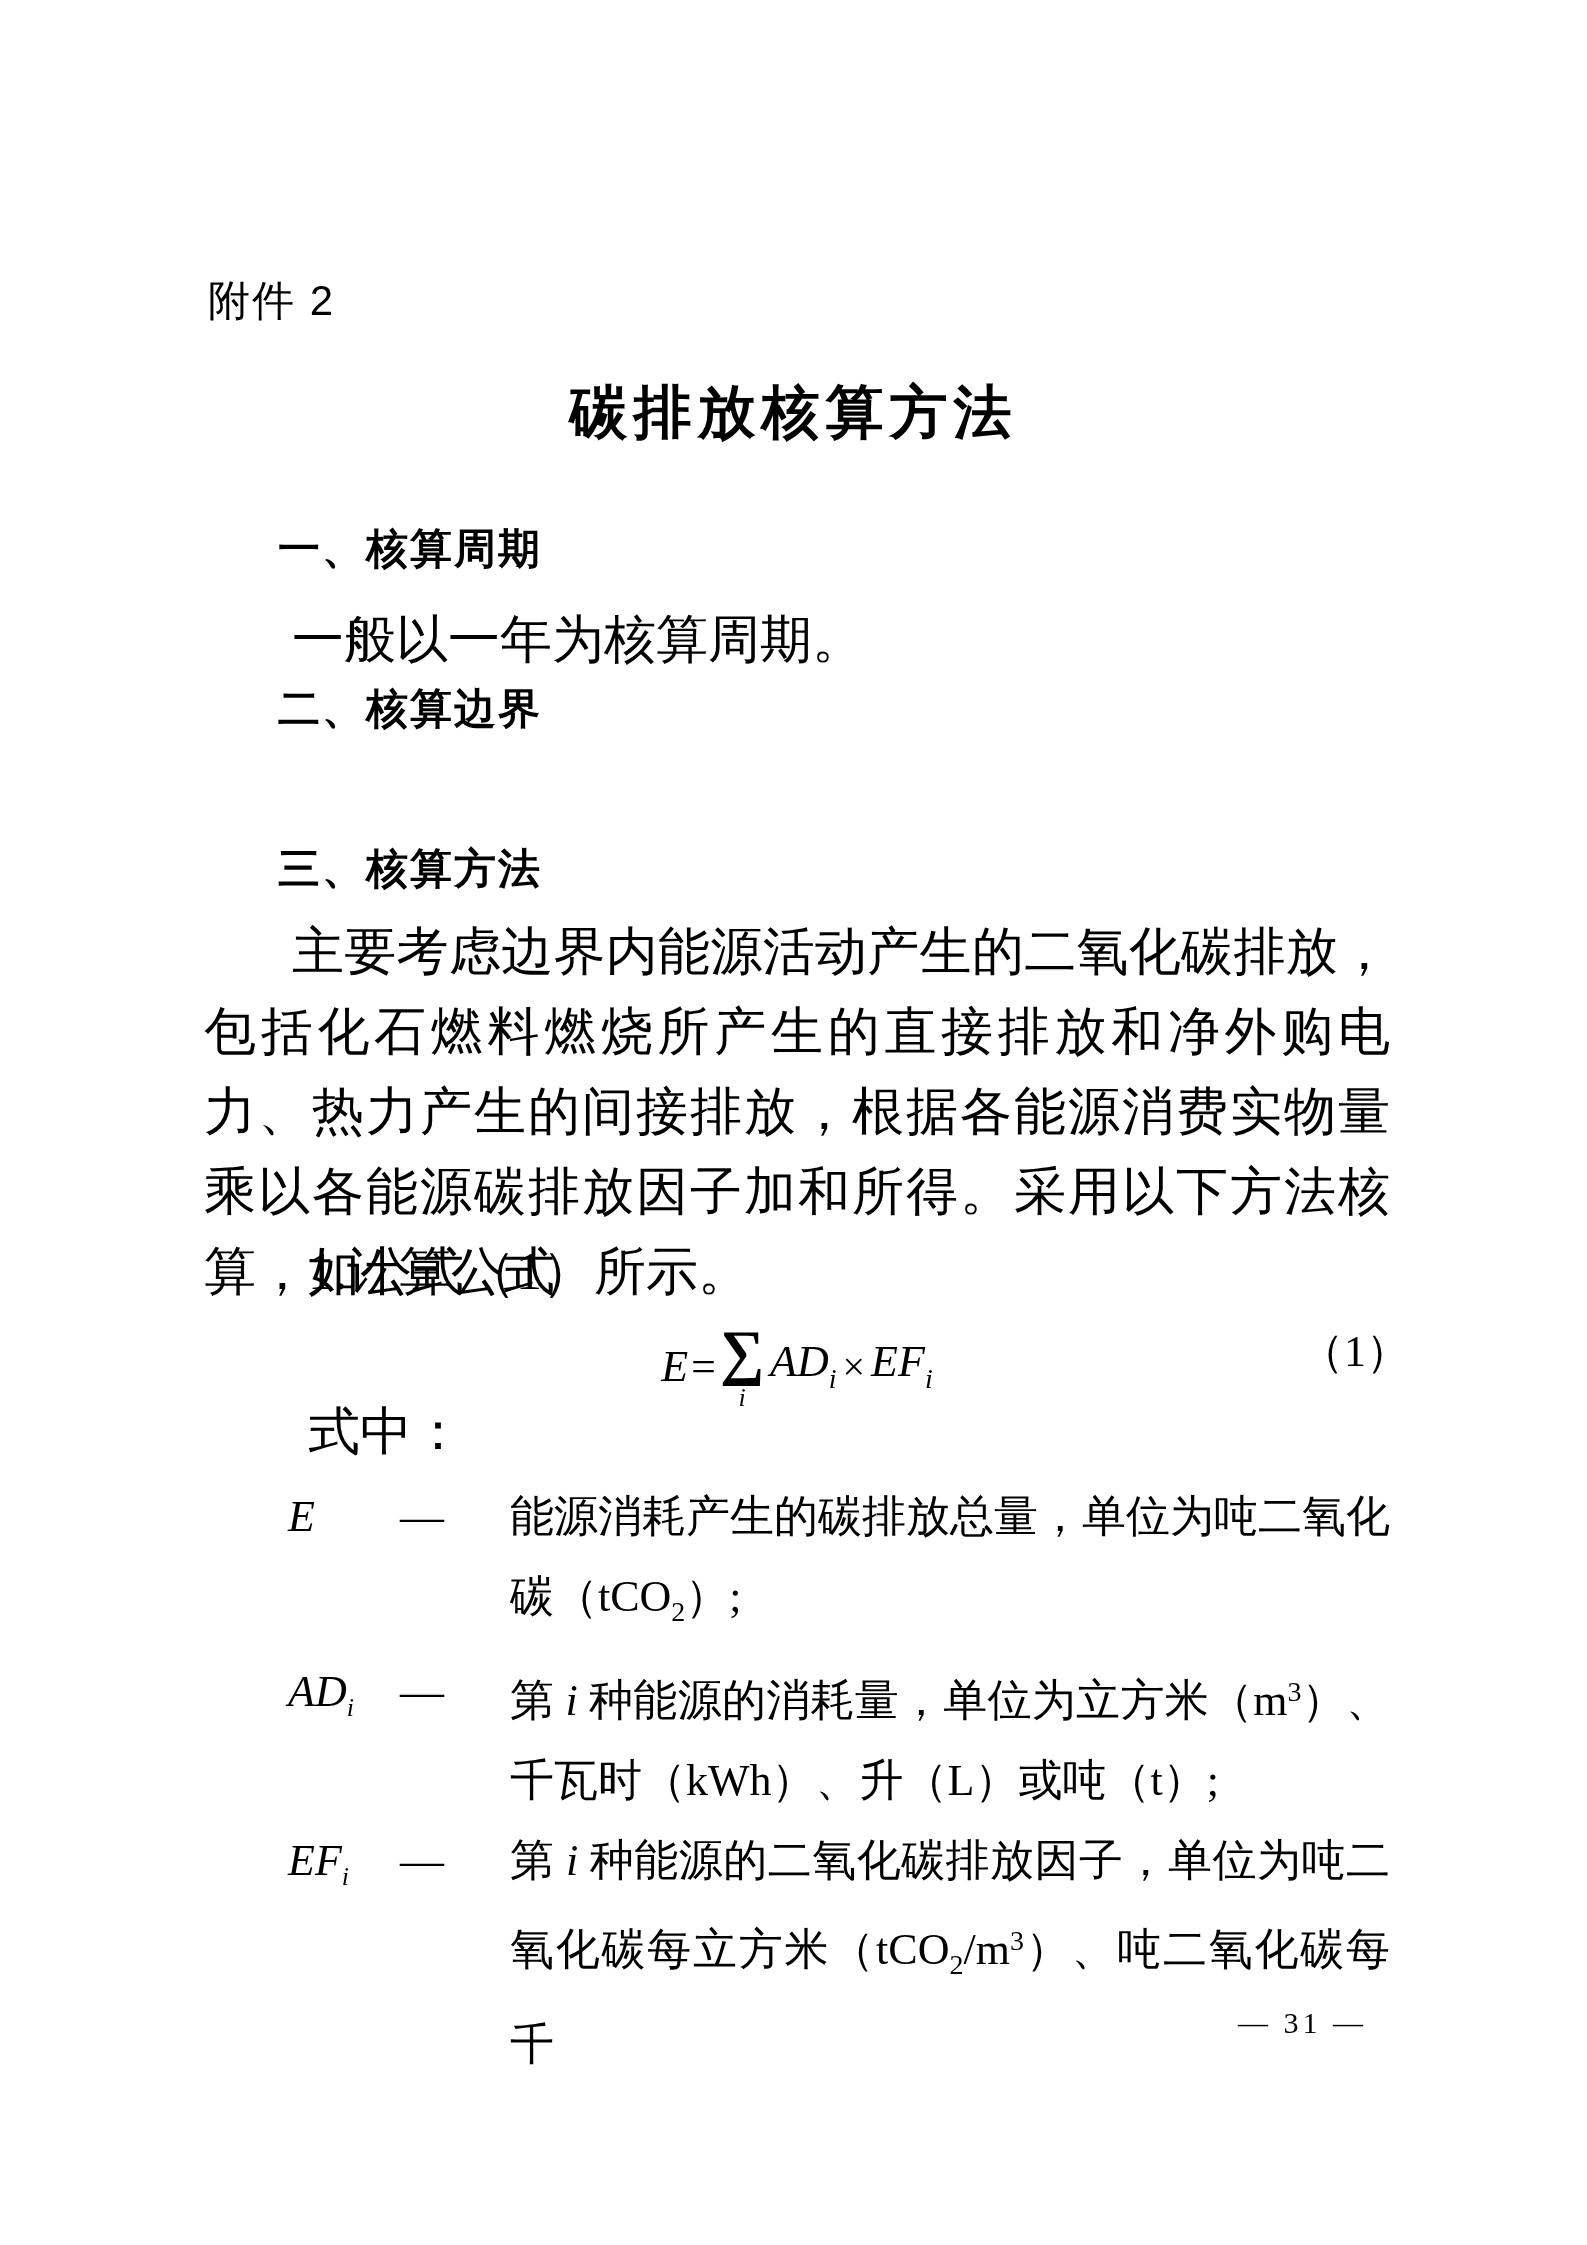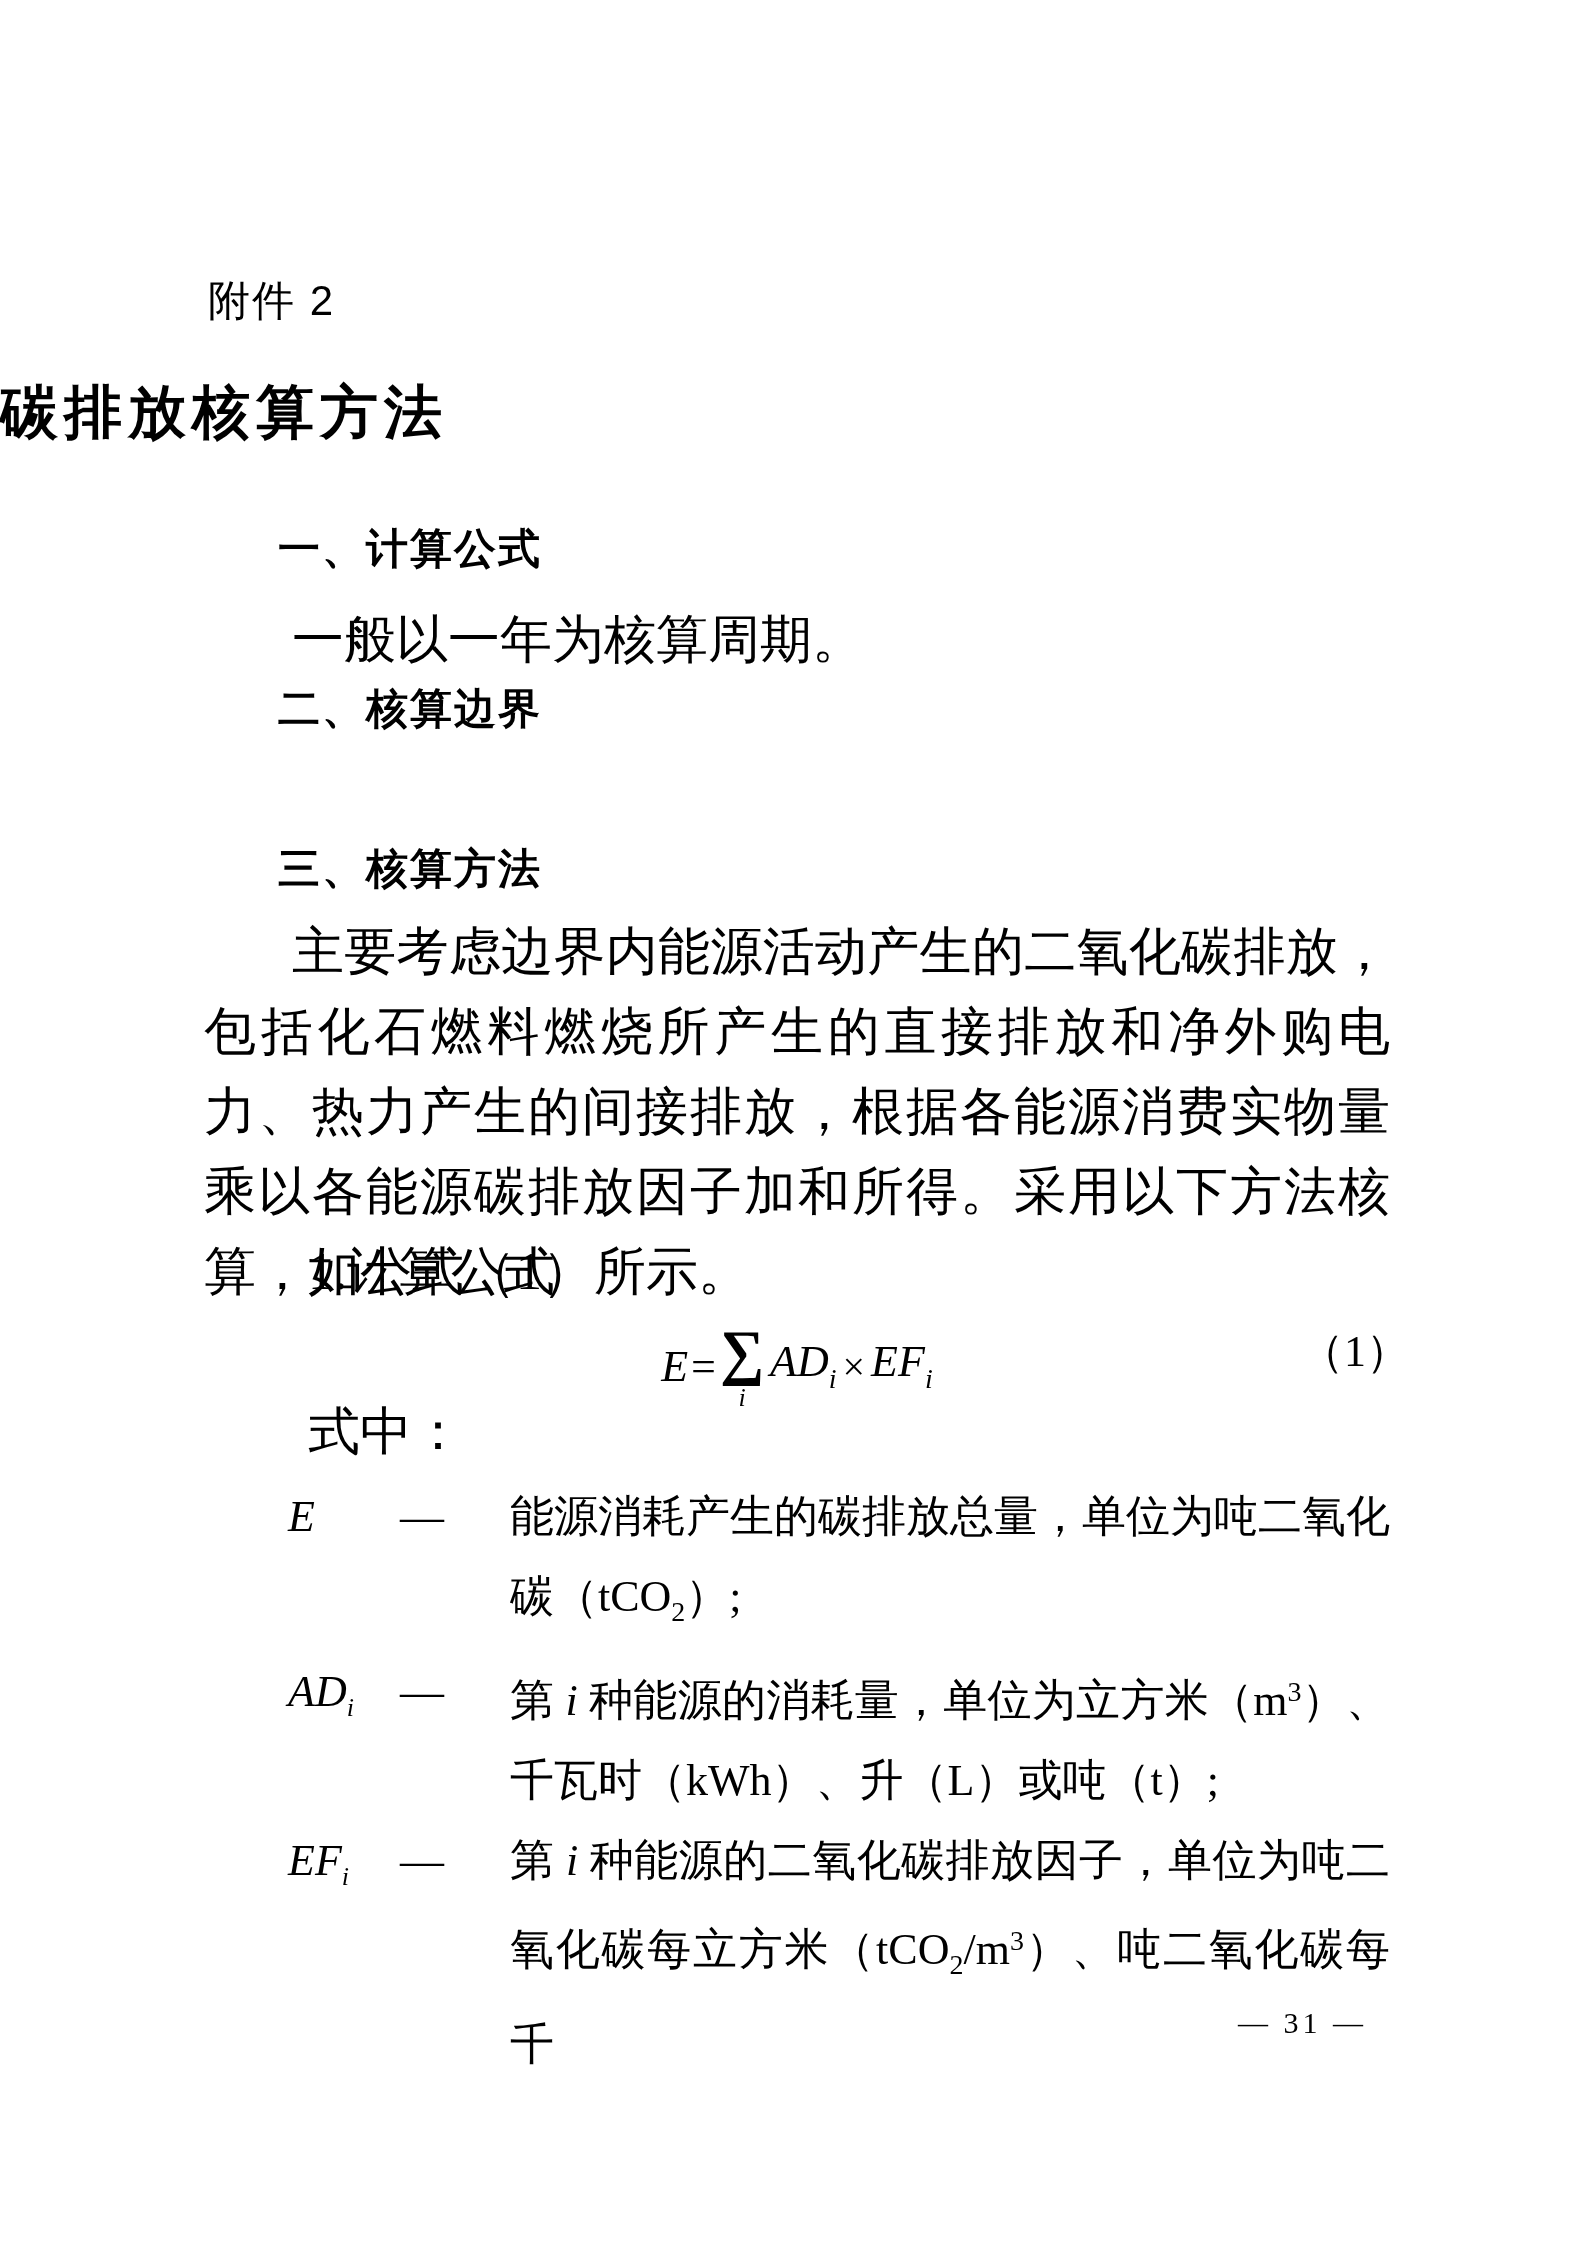--- a/index.html
+++ b/index.html
@@ -14,20 +14,21 @@
   }
   .abs{position:absolute;}
   .attachment{
     left:208px;top:280px;
     font-family:"Liberation Sans","DejaVu Sans",sans-serif;
     font-size:42px;line-height:1;
     letter-spacing:2px;
   }
   .doc-title{
     left:0;top:384px;width:1587px;
+    text-align:center;
     font-size:58px;line-height:1;
     font-weight:bold;
     letter-spacing:6px;
   }
   .sec-heading{
     left:204px;width:1186px;
     font-family:"Liberation Sans","DejaVu Sans",sans-serif;
     font-size:42px;line-height:1;
     font-weight:bold;
     text-indent:74px;
@@ -97,21 +98,21 @@
 </style>
 </head>
 <body>
 
 <div class="page">
 
   <div class="abs attachment">附件 2</div>
 
   <div class="abs doc-title">碳排放核算方法</div>
 
-  <div class="abs sec-heading h1">一、计算公式</div>
+  <div class="abs sec-heading h1">一、核算周期</div>
   <div class="abs body-par indent p1">一般以一年为核算周期。</div>
 
   <div class="abs sec-heading h2">二、核算边界</div>
 
   <div class="abs sec-heading h3">三、核算方法</div>
   <div class="abs body-par indent p3">主要考虑边界内能源活动产生的二氧化碳排放，包括化石燃料燃烧所产生的直接排放和净外购电力、热力产生的间接排放，根据各能源消费实物量乘以各能源碳排放因子加和所得。采用以下方法核算，如公式（1）所示。</div>
 
   <div class="abs body-par formula-label">1.计算公式</div>
 
   <div class="abs formula-row">

